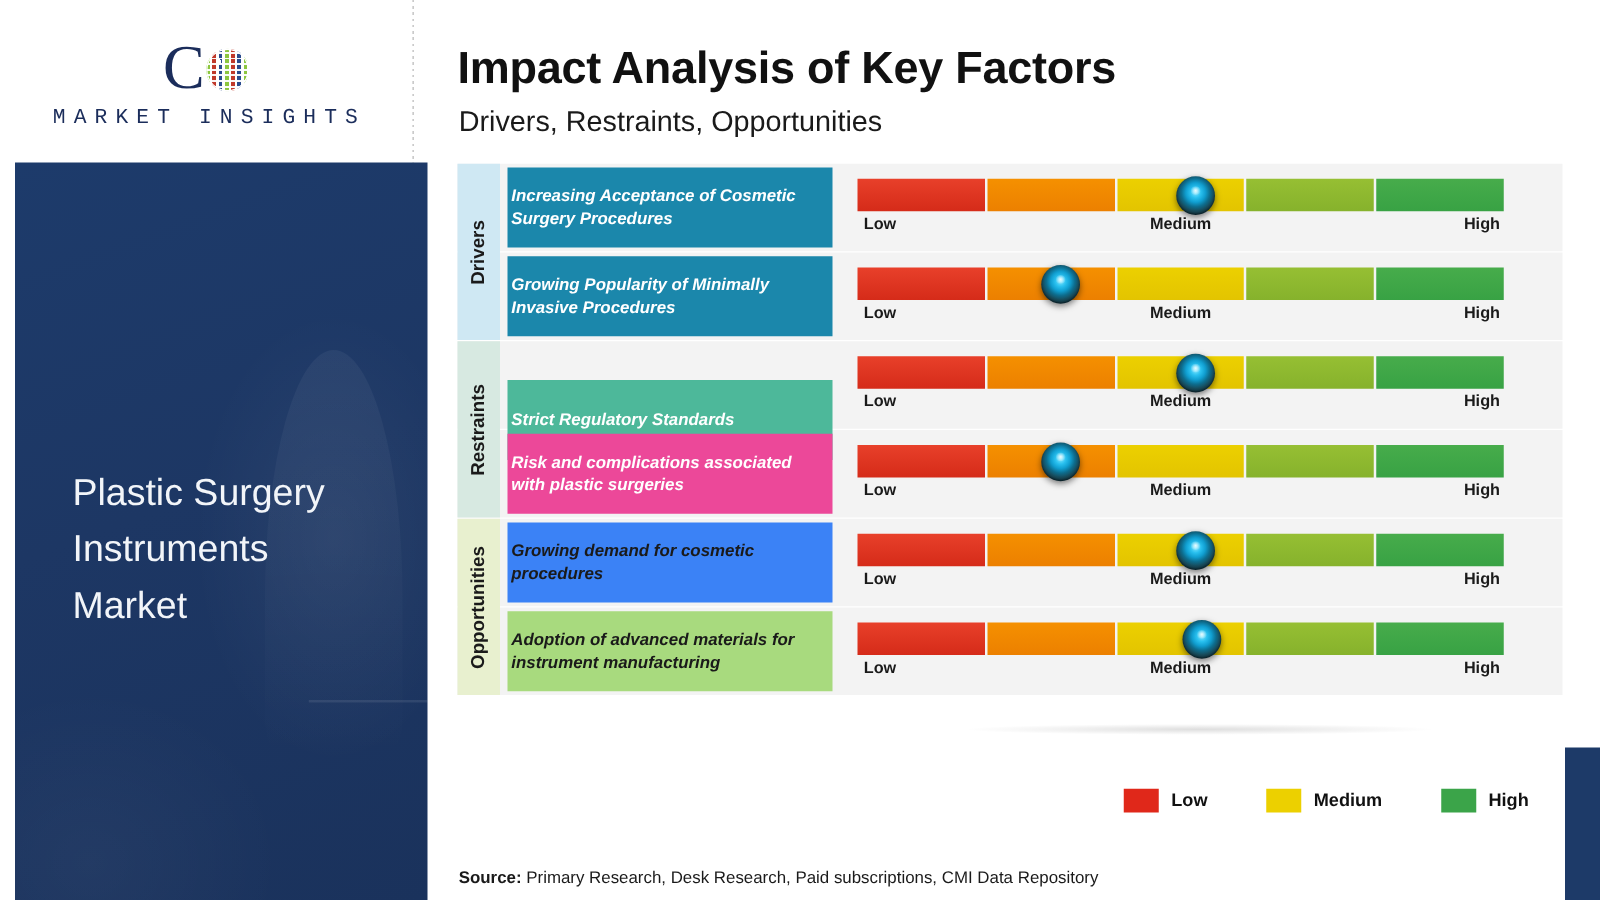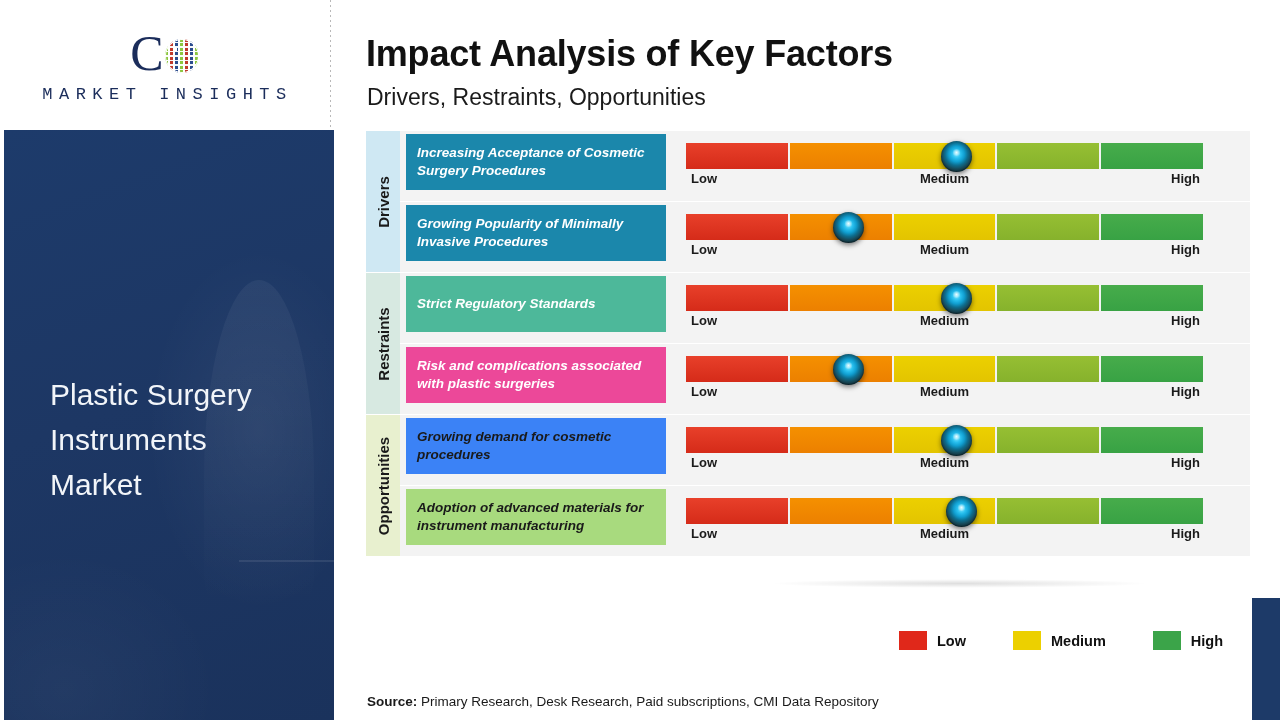--- a/index.html
+++ b/index.html
@@ -32,21 +32,21 @@
     background:repeating-linear-gradient(0deg,rgba(255,255,255,0) 0 3px,rgba(255,255,255,.95) 3px 4.5px);
   }
   .logo-sub{
     font-family:Liberation Mono, monospace;
     font-size:17px;letter-spacing:6.5px;color:#1b2d5b;margin-top:7px;white-space:nowrap;
     padding-left:5px;
   }
   .logo-divider{position:absolute;left:330px;top:0;width:1px;height:130px;
     background:repeating-linear-gradient(180deg,#b9b9b9 0 2px,transparent 2px 5px);}
   #sidebar-blue{
-    position:absolute;left:4px;top:130px;width:330px;height:590px;
+    position:absolute;left:12px;top:130px;width:330px;height:590px;
     background:
       radial-gradient(ellipse 160px 260px at 255px 300px, rgba(255,255,255,.055), rgba(255,255,255,0) 70%),
       radial-gradient(ellipse 220px 200px at 60px 560px, rgba(255,255,255,.035), rgba(255,255,255,0) 70%),
       linear-gradient(160deg,#1d3b6b 0%,#1d3764 45%,#1a325c 100%);
   }
   #sidebar-blue::before{
     content:"";position:absolute;left:200px;top:150px;width:110px;height:330px;
     background:linear-gradient(180deg,rgba(255,255,255,.05),rgba(255,255,255,0));
     border-radius:50% 50% 20% 20%/60% 60% 10% 10%;
   }
@@ -64,22 +64,22 @@
   
   #matrix{position:absolute;left:366px;top:131px;width:884px;}
   .row{position:relative;height:70px;margin-bottom:1px;}
   .row-bg{position:absolute;left:0;top:0;width:884px;height:70px;background:#f3f3f3;}
   .cat-strip{position:absolute;left:0;top:0;width:34px;height:141px;z-index:3;}
   .cat-strip .cat-text{
     position:absolute;left:50%;top:50%;transform:translate(-50%,-50%) rotate(-90deg);
     white-space:nowrap;font-size:15px;font-weight:bold;color:#1a1a1a;
   }
   .factor-box{
-    position:absolute;left:40px;top:3px;width:260px;height:56px;
-    display:flex;align-items:center;padding:0 11px;box-sizing:border-box;z-index:2;
+    position:absolute;left:40px;top:3px;width:260px;height:64px;
+    display:flex;align-items:center;padding:0 3px;box-sizing:border-box;z-index:2;
   }
   .factor-text{font-size:13.5px;font-weight:bold;font-style:italic;line-height:18px;}
   .gauge-wrap{position:absolute;left:320px;top:0;width:540px;height:70px;}
   .gauge{position:absolute;left:0;top:12px;width:517px;height:26px;display:flex;gap:2px;}
   .seg{flex:1;height:26px;}
   .seg.s1{background:linear-gradient(180deg,#e8402a,#d52b19);}
   .seg.s2{background:linear-gradient(180deg,#f59000,#ec8000);}
   .seg.s3{background:linear-gradient(180deg,#ecd000,#e3c400);}
   .seg.s4{background:linear-gradient(180deg,#96bf33,#86b22c);}
   .seg.s5{background:linear-gradient(180deg,#47ac4b,#38a244);}
@@ -182,21 +182,21 @@
           <span class="lbl-med">Medium</span>
           <span class="lbl-high">High</span>
         </div>
       </div>
     </div>
     <div class="row">
       <div class="row-bg"></div>
       <div class="cat-strip" style="background: rgb(215, 233, 225);">
         <div class="cat-text">Restraints</div>
       </div>
-      <div class="factor-box" style="background: rgb(77, 184, 154);">
+      <div class="factor-box" style="background: rgb(77, 184, 154); margin-top: 28px;">
         <div class="factor-text" style="color: rgb(255, 255, 255);">Strict Regulatory Standards</div>
       </div>
       <div class="gauge-wrap">
         <div class="gauge">
           <div class="seg s1"></div>
           <div class="seg s2"></div>
           <div class="seg s3"></div>
           <div class="seg s4"></div>
           <div class="seg s5"></div>
         </div>

